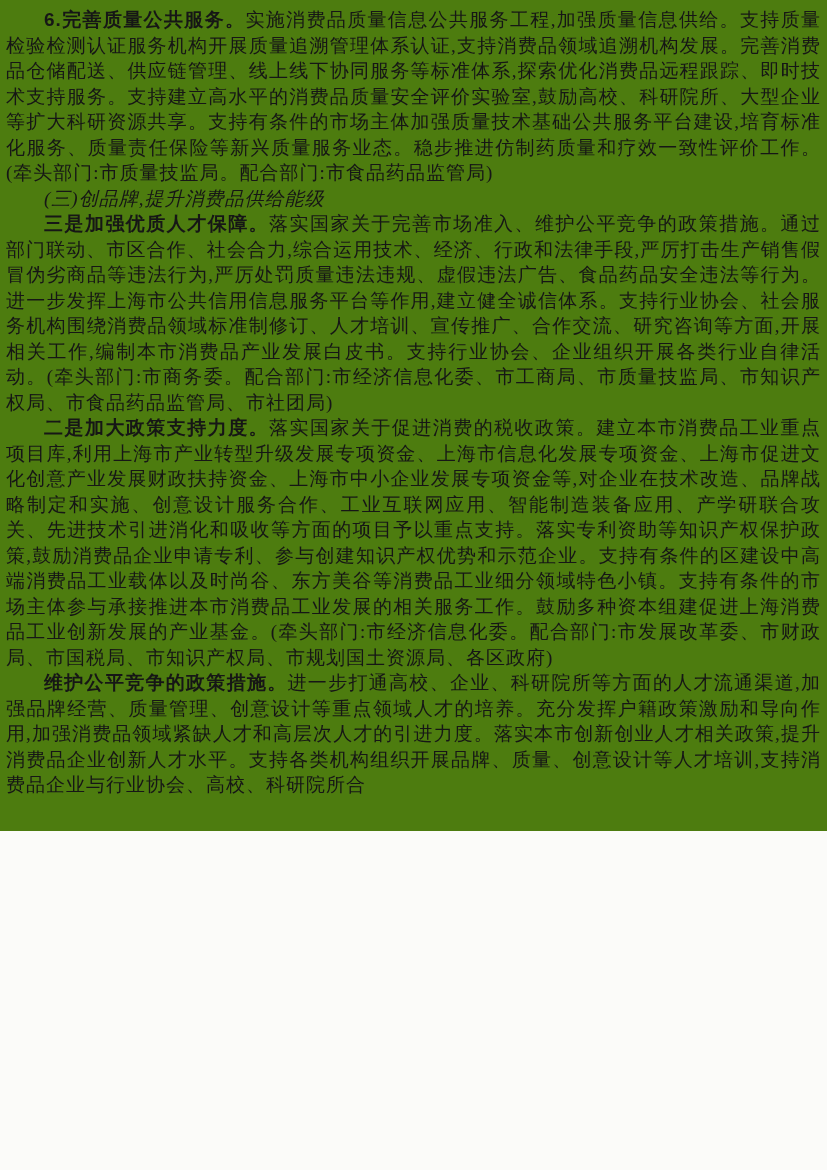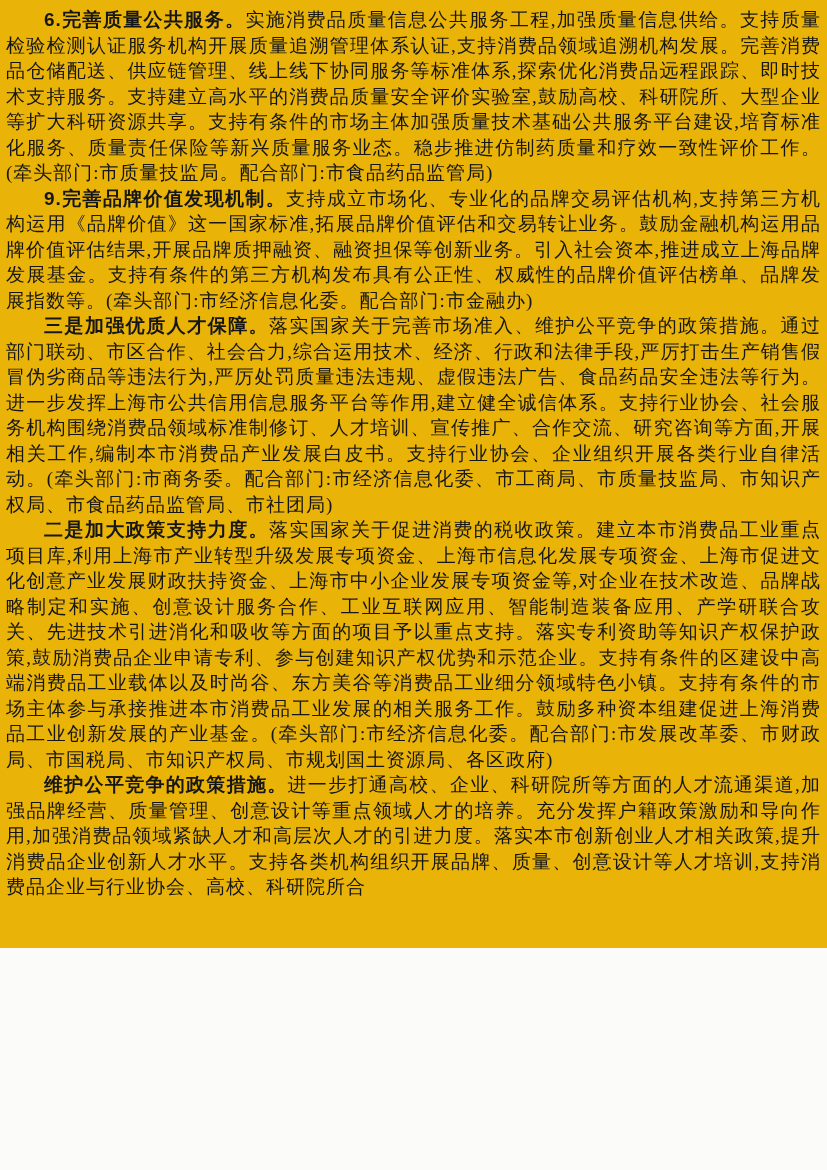--- a/index.html
+++ b/index.html
@@ -3,22 +3,22 @@
 <meta charset="utf-8">
 <style>
   html, body {
     margin: 0;
     padding: 0;
     background: #fbfbf9;
   }
   .page {
     position: relative;
     width: 827px;
-    height: 948px;
-    background: #eab308;
+    height: 831px;
+    background: #4d7c0f;
     color: #161616;
     font-family: "Liberation Serif", "DejaVu Serif", serif;
     font-size: 19px;
     line-height: 25.5px;
     letter-spacing: 1px;
     box-sizing: border-box;
     padding: 7px 6px 0 6px;
     overflow: hidden;
   }
   .para {
@@ -59,24 +59,24 @@
     margin-top: 48px;
   }
 </style>
 </head>
 <body>
 
 <div class="page">
 
   <p class="para"><span class="lead">6.完善质量公共服务。</span><span>实施消费品质量信息公共服务工程,加强质量信息供给。支持质量检验检测认证服务机构开展质量追溯管理体系认证,支持消费品领域追溯机构发展。完善消费品仓储配送、供应链管理、线上线下协同服务等标准体系,探索优化消费品远程跟踪、即时技术支持服务。支持建立高水平的消费品质量安全评价实验室,鼓励高校、科研院所、大型企业等扩大科研资源共享。支持有条件的市场主体加强质量技术基础公共服务平台建设,培育标准化服务、质量责任保险等新兴质量服务业态。稳步推进仿制药质量和疗效一致性评价工作。(牵头部门:市质量技监局。配合部门:市食品药品监管局)</span></p>
 
+  <p class="para subheading">(三)创品牌,提升消费品供给能级</p>
 
 
 
-  <p class="para"><span class="lead">9.完善品牌价值发现机制。</span><span>支持成立市场化、专业化的品牌交易评估机构,支持第三方机构运用《品牌价值》这一国家标准,拓展品牌价值评估和交易转让业务。鼓励金融机构运用品牌价值评估结果,开展品牌质押融资、融资担保等创新业务。引入社会资本,推进成立上海品牌发展基金。支持有条件的第三方机构发布具有公正性、权威性的品牌价值评估榜单、品牌发展指数等。(牵头部门:市经济信息化委。配合部门:市金融办)</span></p>
 
 
   <p class="para"><span class="lead">三是加强优质人才保障。</span><span>落实国家关于完善市场准入、维护公平竞争的政策措施。通过部门联动、市区合作、社会合力,综合运用技术、经济、行政和法律手段,严厉打击生产销售假冒伪劣商品等违法行为,严厉处罚质量违法违规、虚假违法广告、食品药品安全违法等行为。进一步发挥上海市公共信用信息服务平台等作用,建立健全诚信体系。支持行业协会、社会服务机构围绕消费品领域标准制修订、人才培训、宣传推广、合作交流、研究咨询等方面,开展相关工作,编制本市消费品产业发展白皮书。支持行业协会、企业组织开展各类行业自律活动。(牵头部门:市商务委。配合部门:市经济信息化委、市工商局、市质量技监局、市知识产权局、市食品药品监管局、市社团局)</span></p>
 
   <p class="para"><span class="lead">二是加大政策支持力度。</span><span>落实国家关于促进消费的税收政策。建立本市消费品工业重点项目库,利用上海市产业转型升级发展专项资金、上海市信息化发展专项资金、上海市促进文化创意产业发展财政扶持资金、上海市中小企业发展专项资金等,对企业在技术改造、品牌战略制定和实施、创意设计服务合作、工业互联网应用、智能制造装备应用、产学研联合攻关、先进技术引进消化和吸收等方面的项目予以重点支持。落实专利资助等知识产权保护政策,鼓励消费品企业申请专利、参与创建知识产权优势和示范企业。支持有条件的区建设中高端消费品工业载体以及时尚谷、东方美谷等消费品工业细分领域特色小镇。支持有条件的市场主体参与承接推进本市消费品工业发展的相关服务工作。鼓励多种资本组建促进上海消费品工业创新发展的产业基金。(牵头部门:市经济信息化委。配合部门:市发展改革委、市财政局、市国税局、市知识产权局、市规划国土资源局、各区政府)</span></p>
 
   <p class="para"><span class="lead">维护公平竞争的政策措施。</span><span>进一步打通高校、企业、科研院所等方面的人才流通渠道,加强品牌经营、质量管理、创意设计等重点领域人才的培养。充分发挥户籍政策激励和导向作用,加强消费品领域紧缺人才和高层次人才的引进力度。落实本市创新创业人才相关政策,提升消费品企业创新人才水平。支持各类机构组织开展品牌、质量、创意设计等人才培训,支持消费品企业与行业协会、高校、科研院所合</span></p>
 
   <div class="footer">
     <span class="page-number">30</span>

